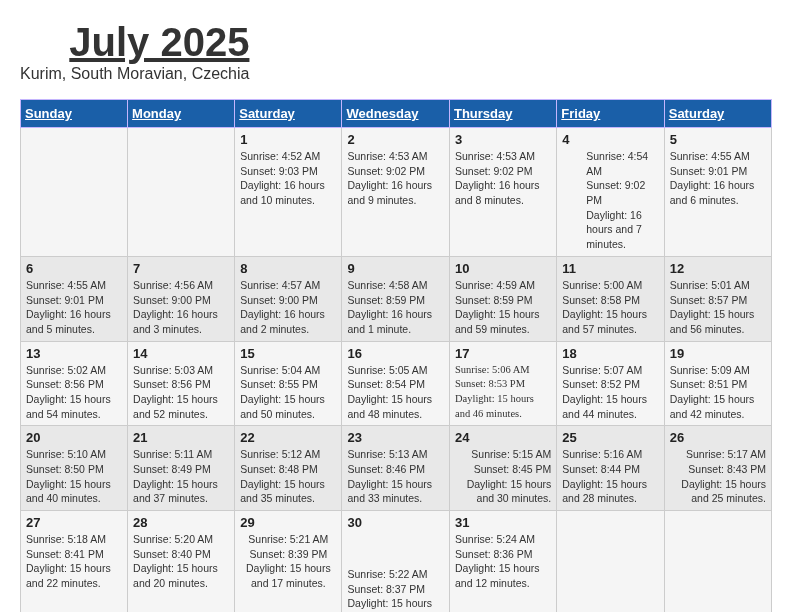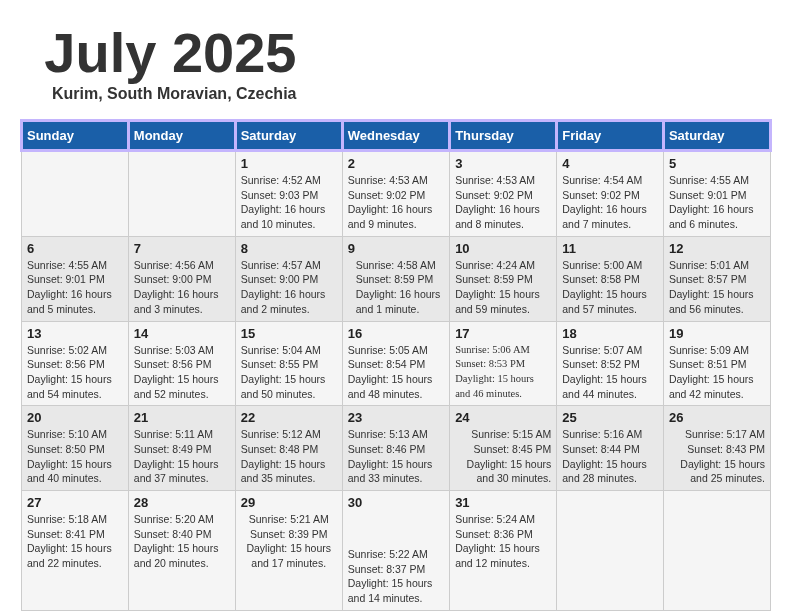--- a/index.html
+++ b/index.html
@@ -13,45 +13,46 @@
     .header {
       display: flex;
       justify-content: space-between;
       align-items: flex-start;
       margin-bottom: 16px;
     }
     .title-block {
       text-align: right;
     }
     .title-block h1 {
-      font-size: 56px;
+      font-size: 40px;
       font-weight: bold;
       color: #333;
+      text-decoration: underline;
     }
     .title-block h2 {
       font-size: 16px;
-      font-weight: bold;
+      font-weight: normal;
       color: #333;
-      margin-left: 32px;
     }
     .calendar {
       width: 100%;
       border-collapse: collapse;
       font-size: 11px;
     }
     .calendar thead tr {
       background-color: #1a5fa8;
       color: #fff;
     }
     .calendar thead th {
       padding: 6px 4px;
       text-align: left;
       font-size: 13px;
       font-weight: bold;
-      border: 3px solid #c4b5fd;
+      border: 1px solid #c4b5fd;
+      text-decoration: underline;
     }
     .calendar tbody tr {
       vertical-align: top;
     }
     .calendar tbody td {
       border: 1px solid #ccc;
       padding: 4px 5px;
       width: 108px;
       min-height: 80px;
       vertical-align: top;
@@ -123,21 +124,21 @@
 Daylight: 16 hours and 9 minutes.</div>
         </td>
         <td>
           <div class="day-num">3</div>
           <div class="day-info" style="white-space: pre-line;">Sunrise: 4:53 AM
 Sunset: 9:02 PM
 Daylight: 16 hours and 8 minutes.</div>
         </td>
         <td>
           <div class="day-num">4</div>
-          <div class="day-info" style="white-space: pre-line;">Sunrise: 4:54 AM
+          <div class="day-info" style="white-space: pre-line; margin-left: 24px;">Sunrise: 4:54 AM
 Sunset: 9:02 PM
 Daylight: 16 hours and 7 minutes.</div>
         </td>
         <td>
           <div class="day-num">5</div>
           <div class="day-info" style="white-space: pre-line;">Sunrise: 4:55 AM
 Sunset: 9:01 PM
 Daylight: 16 hours and 6 minutes.</div>
         </td>
       </tr>
@@ -155,27 +156,27 @@
 Daylight: 16 hours and 3 minutes.</div>
         </td>
         <td>
           <div class="day-num">8</div>
           <div class="day-info" style="white-space: pre-line;">Sunrise: 4:57 AM
 Sunset: 9:00 PM
 Daylight: 16 hours and 2 minutes.</div>
         </td>
         <td>
           <div class="day-num">9</div>
-          <div class="day-info" style="white-space: pre-line; margin-left: 8px;">Sunrise: 4:58 AM
+          <div class="day-info" style="white-space: pre-line;">Sunrise: 4:58 AM
 Sunset: 8:59 PM
 Daylight: 16 hours and 1 minute.</div>
         </td>
         <td>
           <div class="day-num">10</div>
-          <div class="day-info" style="white-space: pre-line;">Sunrise: 4:24 AM
+          <div class="day-info" style="white-space: pre-line;">Sunrise: 4:59 AM
 Sunset: 8:59 PM
 Daylight: 15 hours and 59 minutes.</div>
         </td>
         <td>
           <div class="day-num">11</div>
           <div class="day-info" style="white-space: pre-line;">Sunrise: 5:00 AM
 Sunset: 8:58 PM
 Daylight: 15 hours and 57 minutes.</div>
         </td>
         <td>

